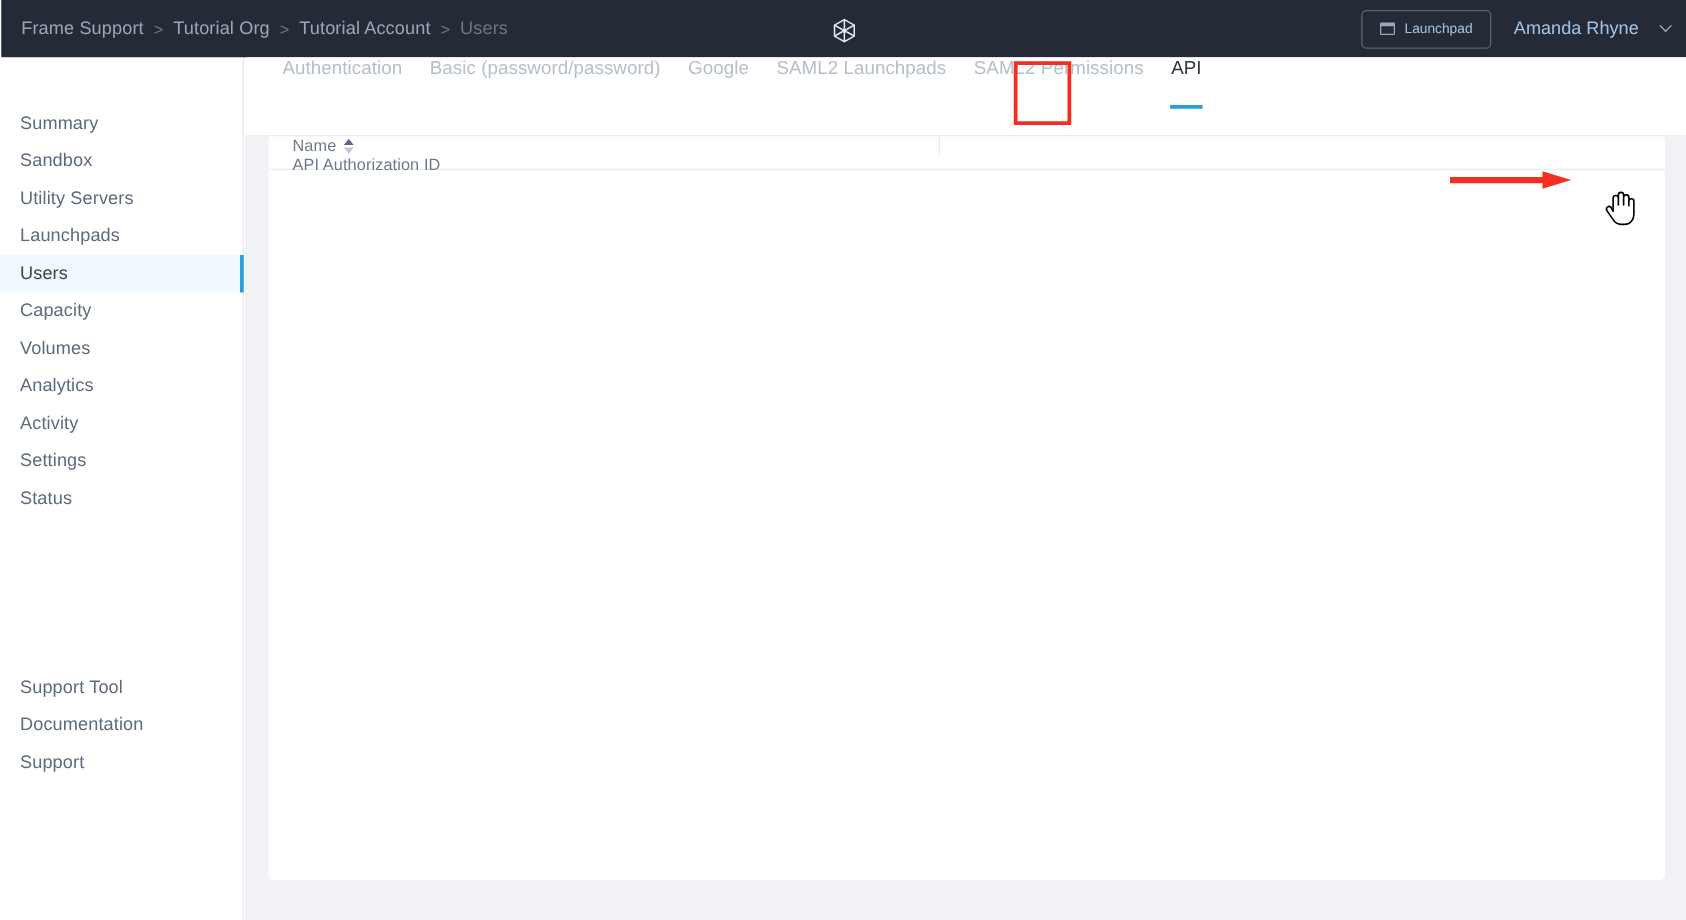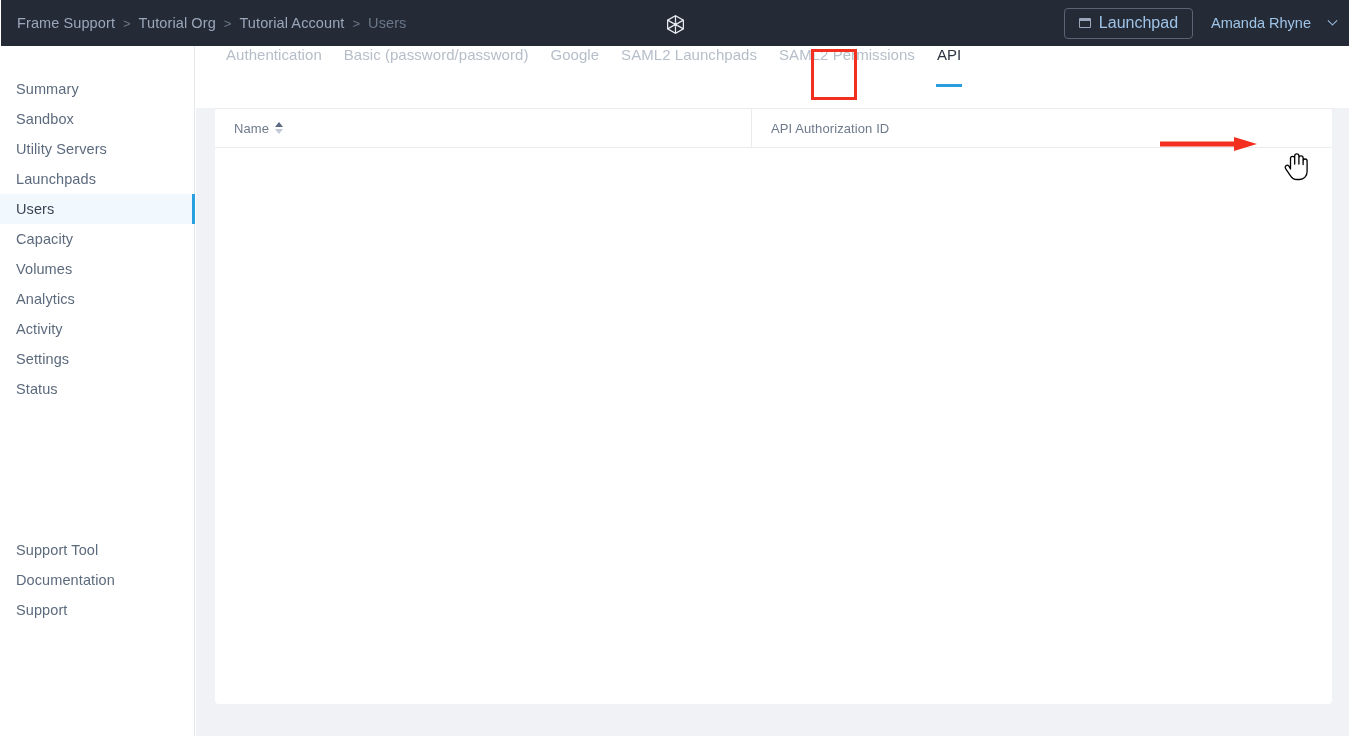--- a/index.html
+++ b/index.html
@@ -62,21 +62,21 @@
   .launchpad-btn {
     display: flex;
     align-items: center;
     gap: 8px;
     height: 31px;
     padding: 0 14px;
     border: 1px solid #5a6475;
     border-radius: 4px;
     background: transparent;
     color: #9fc4e8;
-    font-size: 16px;
+    font-size: 11px;
     font-family: "Liberation Sans", sans-serif;
     cursor: pointer;
   }
   .window-icon {
     display: inline-block;
     width: 12px; height: 10px;
     border: 1.4px solid #9aa7bb;
     border-top-width: 3.5px;
     border-radius: 1px;
   }
@@ -97,21 +97,21 @@
   }
 
   
   .sidebar {
     position: absolute;
     left: 0; top: 46px;
     width: 195px; height: 690px;
     background: #ffffff;
     border-right: 1px solid #e4e7ec;
   }
-  .nav-group-top { padding-top: 28px; }
+  .nav-group-top { padding-top: 38px; }
   .nav-item {
     position: relative;
     height: 30px;
     display: flex;
     align-items: center;
     padding-left: 16px;
     margin-bottom: 0;
     font-size: 14.5px;
     color: #5c6a7d;
     cursor: pointer;
@@ -209,23 +209,24 @@
   .card-action {
     position: absolute;
     right: 19px; top: 11px;
     font-size: 14.5px;
     color: #2a8fe0;
     text-decoration: none;
     cursor: pointer;
   }
   .table-head {
     display: flex;
-    height: 40px;
+    height: 28px;
     border-top: 1px solid #e9ebef;
     border-bottom: 1px solid #e9ebef;
+    flex-direction: column;
   }
   .th {
     display: flex;
     align-items: center;
     font-size: 13px;
     color: #6e7a8c;
     padding-left: 19px;
     cursor: pointer;
     letter-spacing: .1px;
   }

